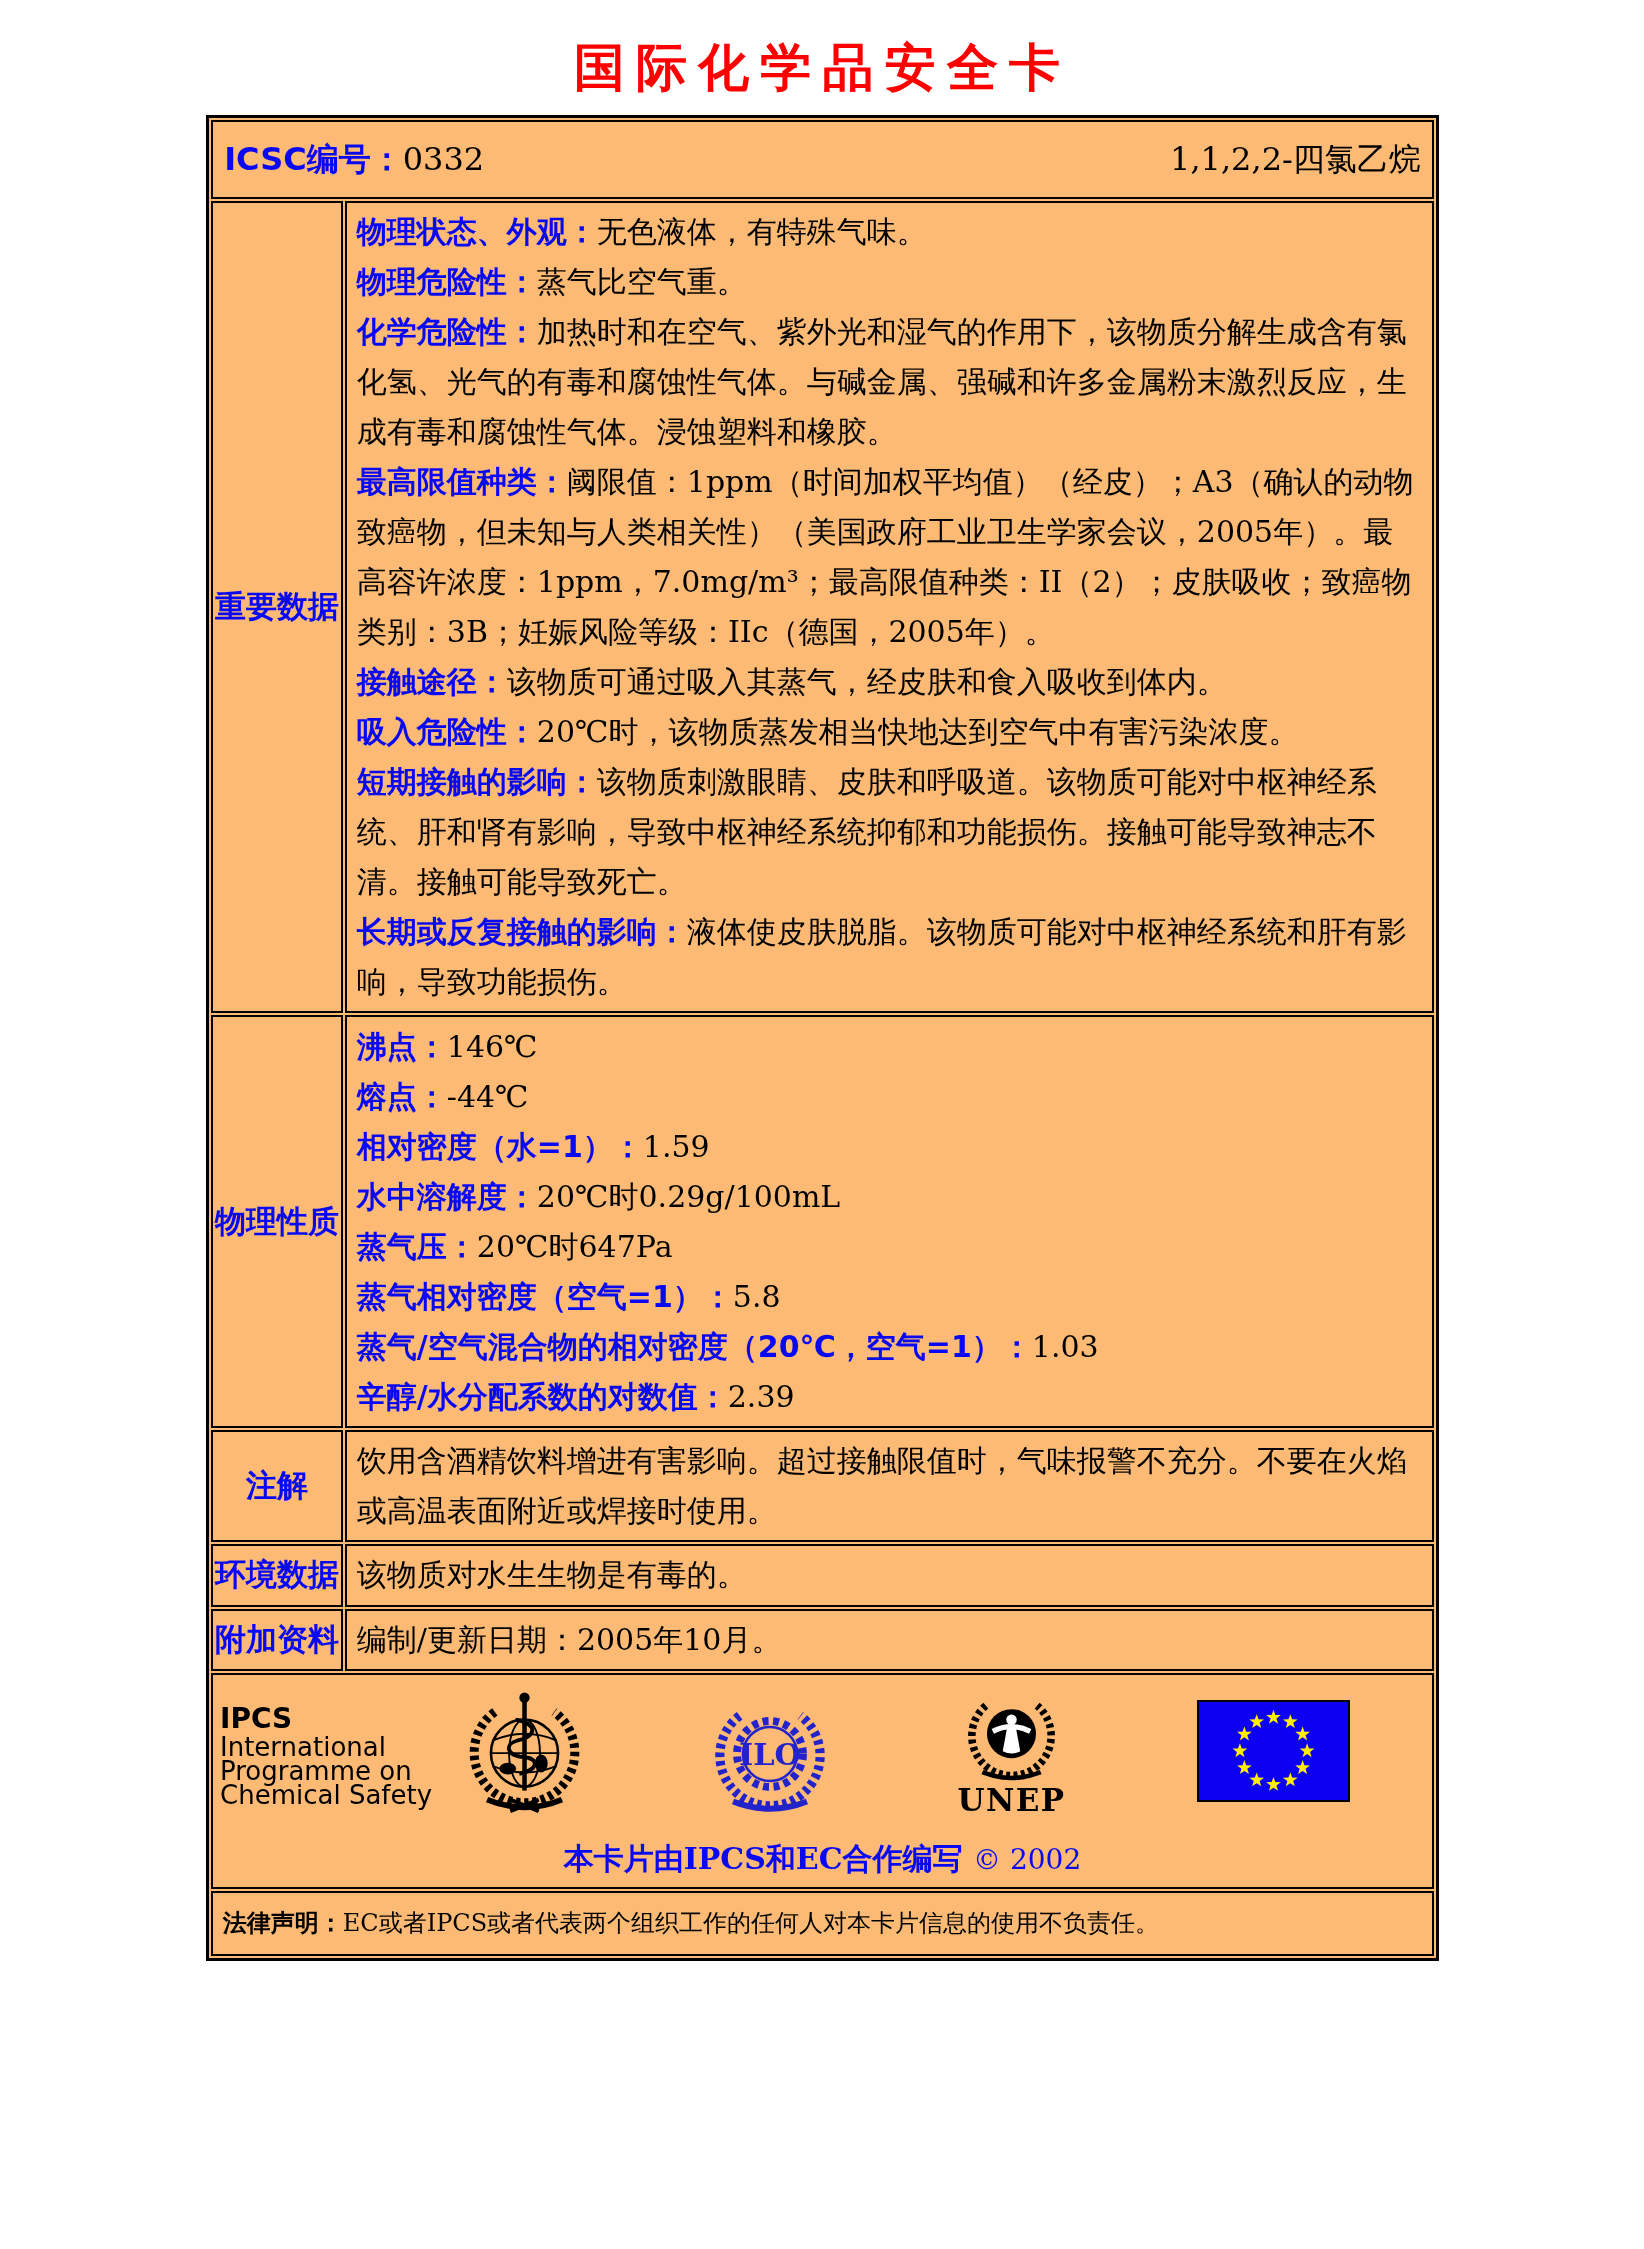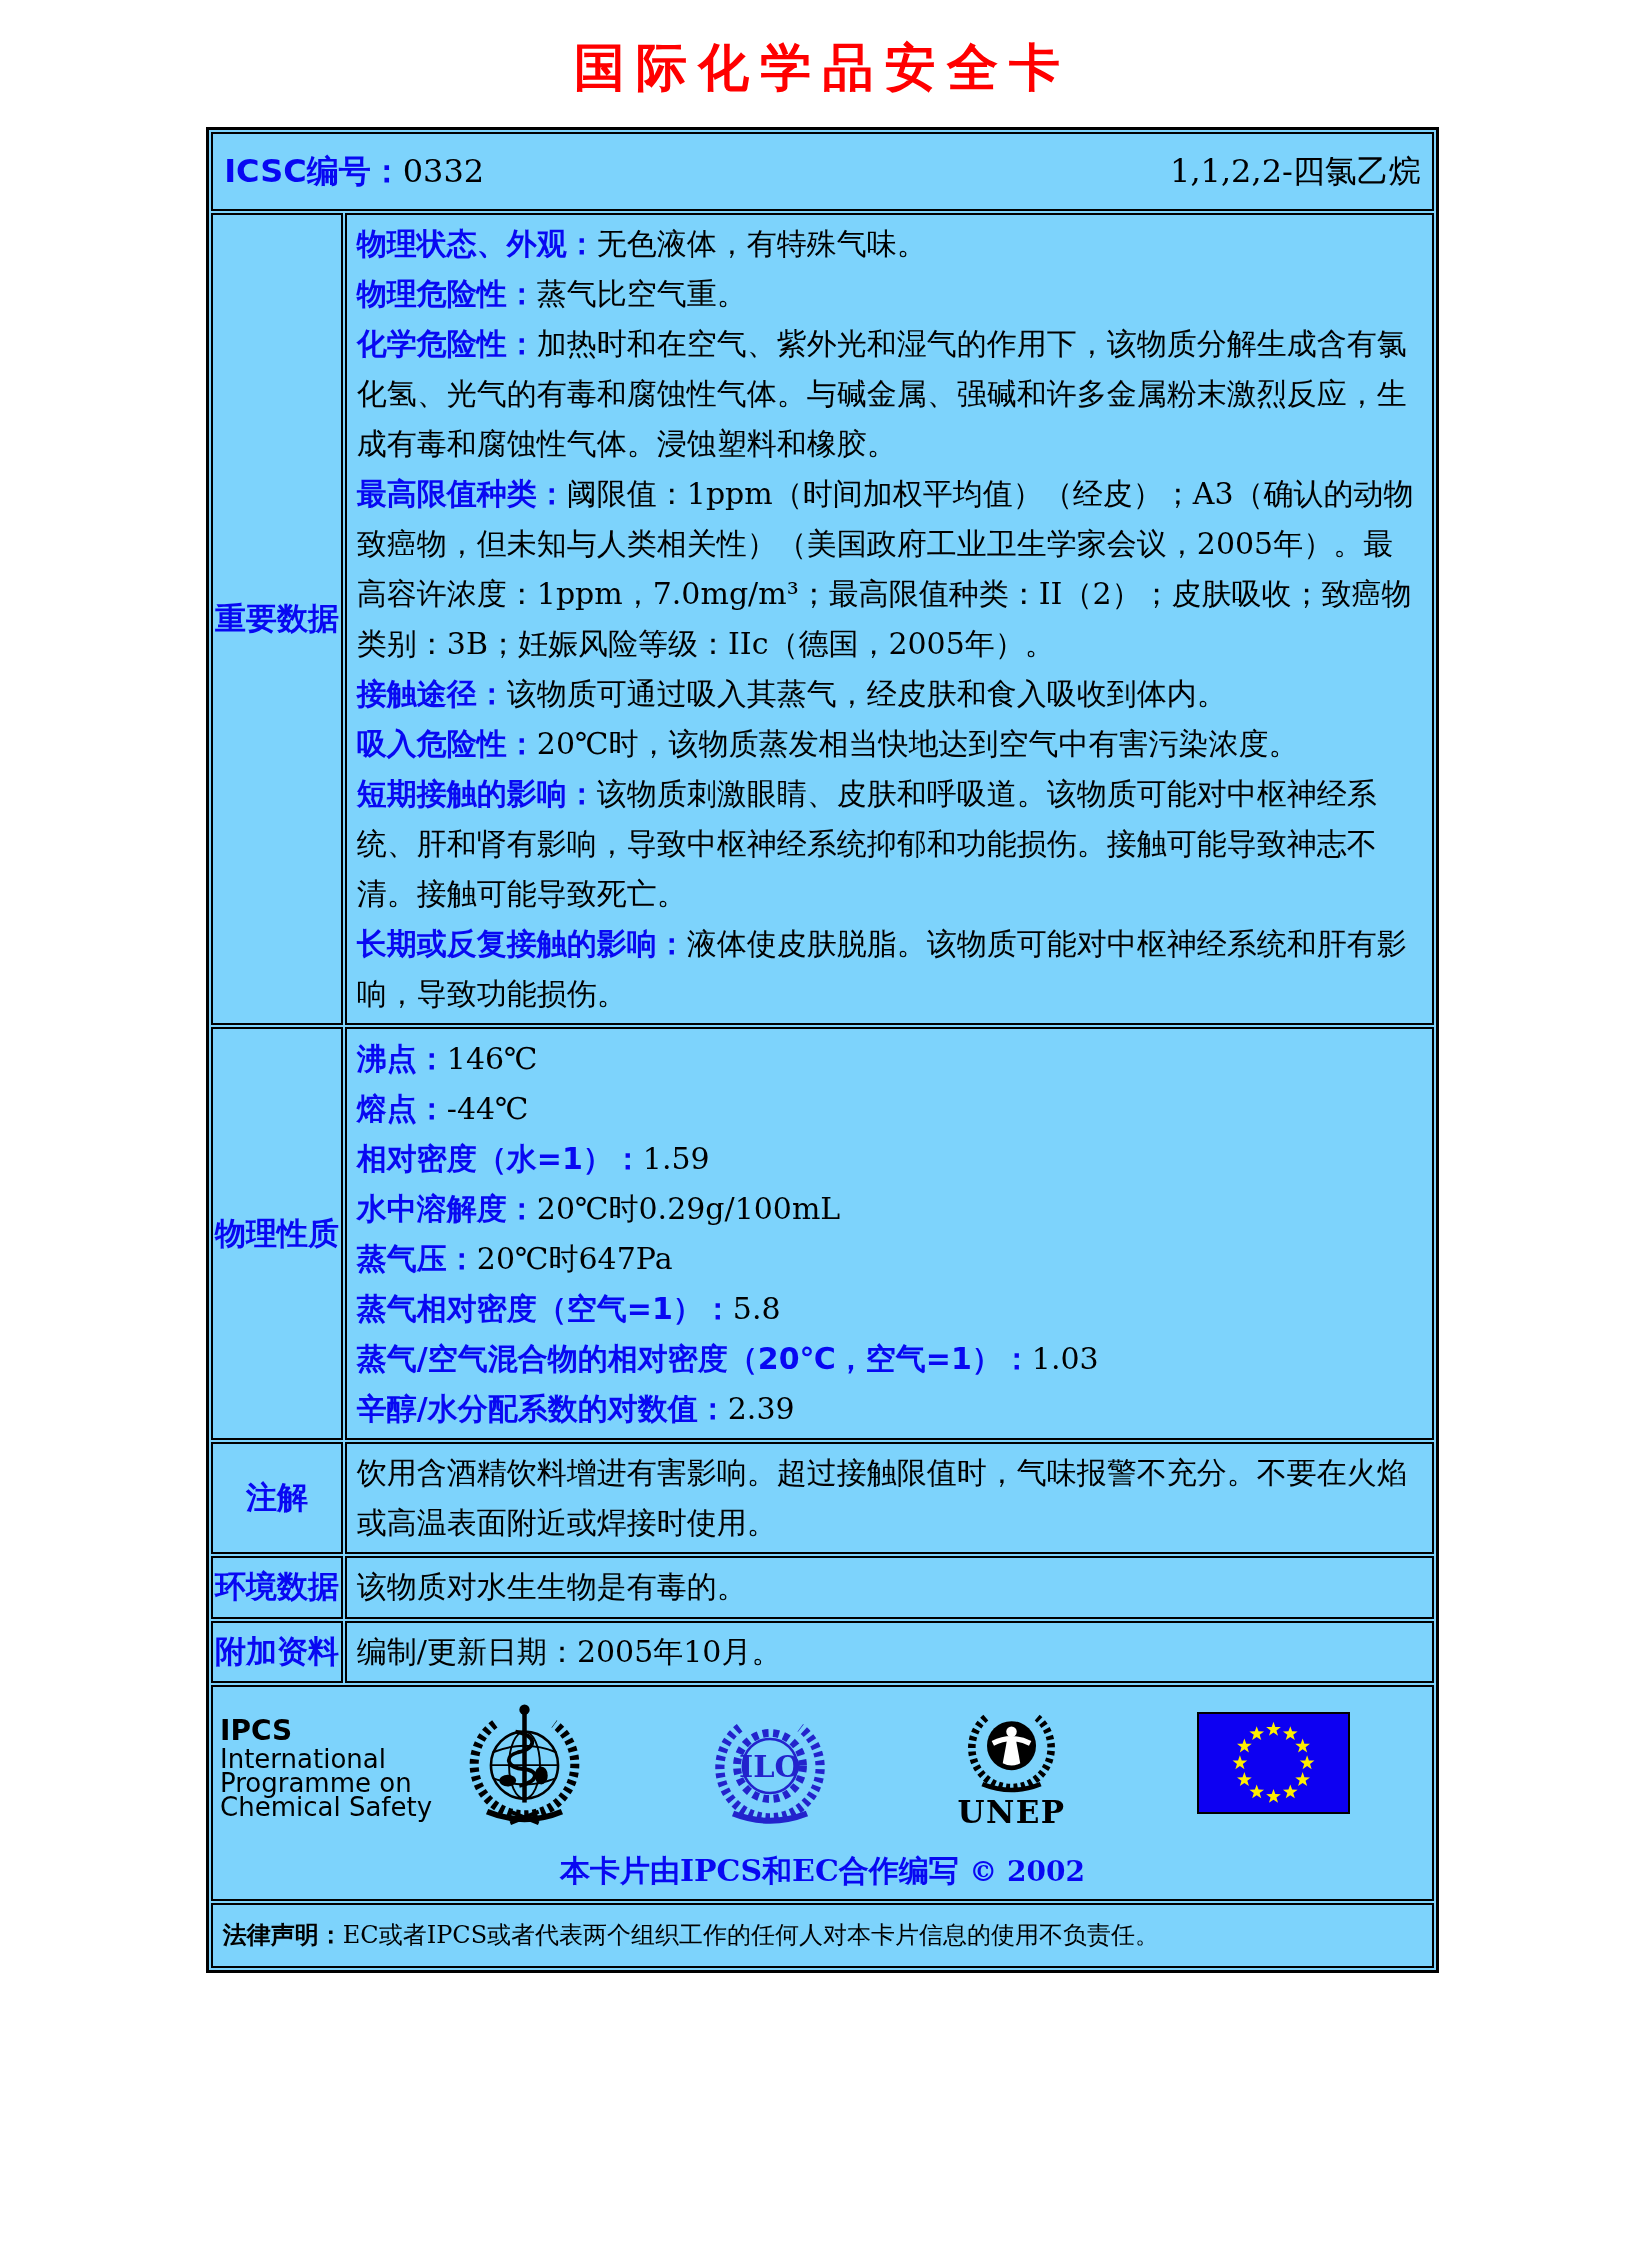--- a/index.html
+++ b/index.html
@@ -16,24 +16,24 @@
     font-family:"DejaVu Serif","Liberation Serif",serif;
     color:#000;
   }
   .page-title{
     margin-top:37px;text-align:center;
     font-family:"DejaVu Serif","Liberation Serif",serif;
     font-size:51px;font-weight:bold;letter-spacing:11.2px;
     color:var(--title-red);line-height:60px;
   }
   table.icsc{
-    width:1233px;margin:30px auto 0 auto;
+    width:1233px;margin:18px auto 0 auto;
     border:3.5px solid #000;
     border-collapse:separate;border-spacing:2.8px;
-    background:#7dd3fc;
+    background:#fdba74;
   }
   td{border:2.1px solid #000;vertical-align:middle;}
   td.rowlabel{
     width:132px;text-align:center;
     font-family:"DejaVu Sans","Liberation Sans",sans-serif;
     font-weight:bold;font-size:31px;color:var(--accent-blue);
     padding:2.8px 1.4px;
   }
   td.content{
     font-size:30px;line-height:50px;
@@ -72,21 +72,21 @@
     position:absolute;left:984px;top:25px;
     width:153px;height:102px;border:2.1px solid #000;
     background:var(--eu-flag-blue);
   }
   .logos-caption{
     position:absolute;left:0;right:0;bottom:9.8px;
     text-align:center;font-size:30px;line-height:34px;
     color:var(--accent-blue);font-weight:bold;
     font-family:"DejaVu Serif","Liberation Serif",serif;
   }
-  .caption-copy{font-weight:bold;font-size:28px;}
+  .caption-copy{font-weight:normal;font-size:28px;}
   td.legal-cell{height:65px;padding:0 9.8px;font-size:24px;line-height:32px;}
   .legal-label{
     font-family:"DejaVu Sans","Liberation Sans",sans-serif;
     font-weight:bold;color:#000;
   }
   svg{display:block;}
 </style>
 </head>
 <body>
 

